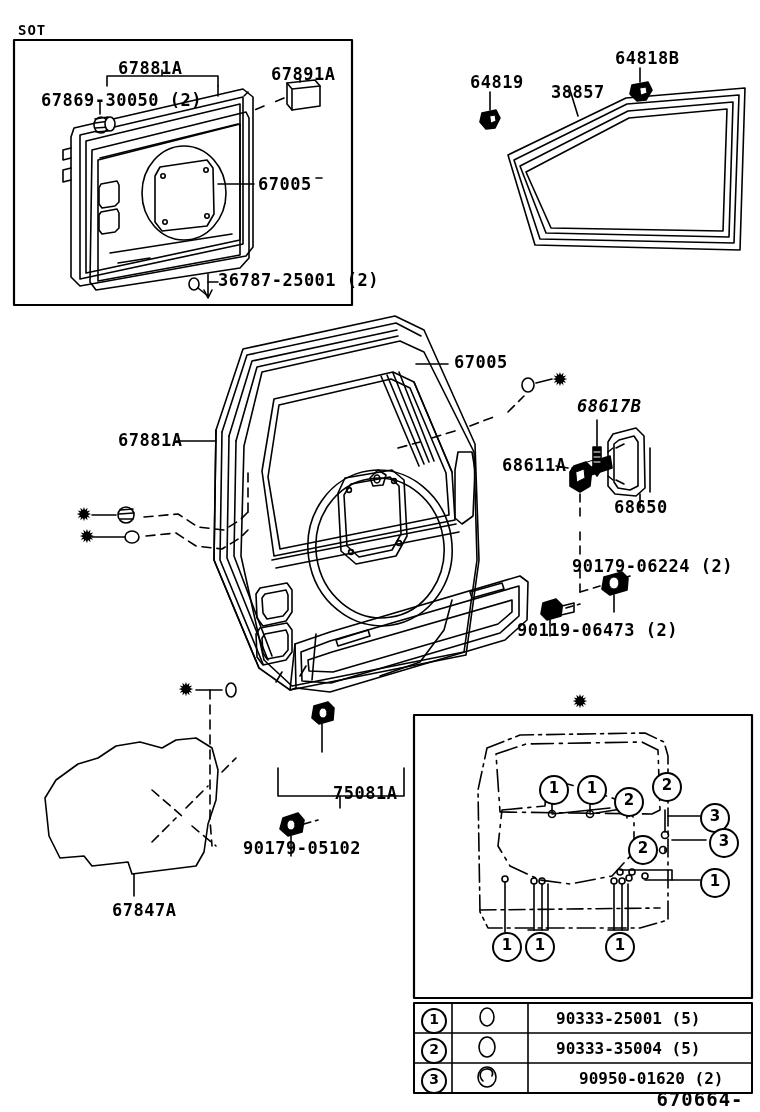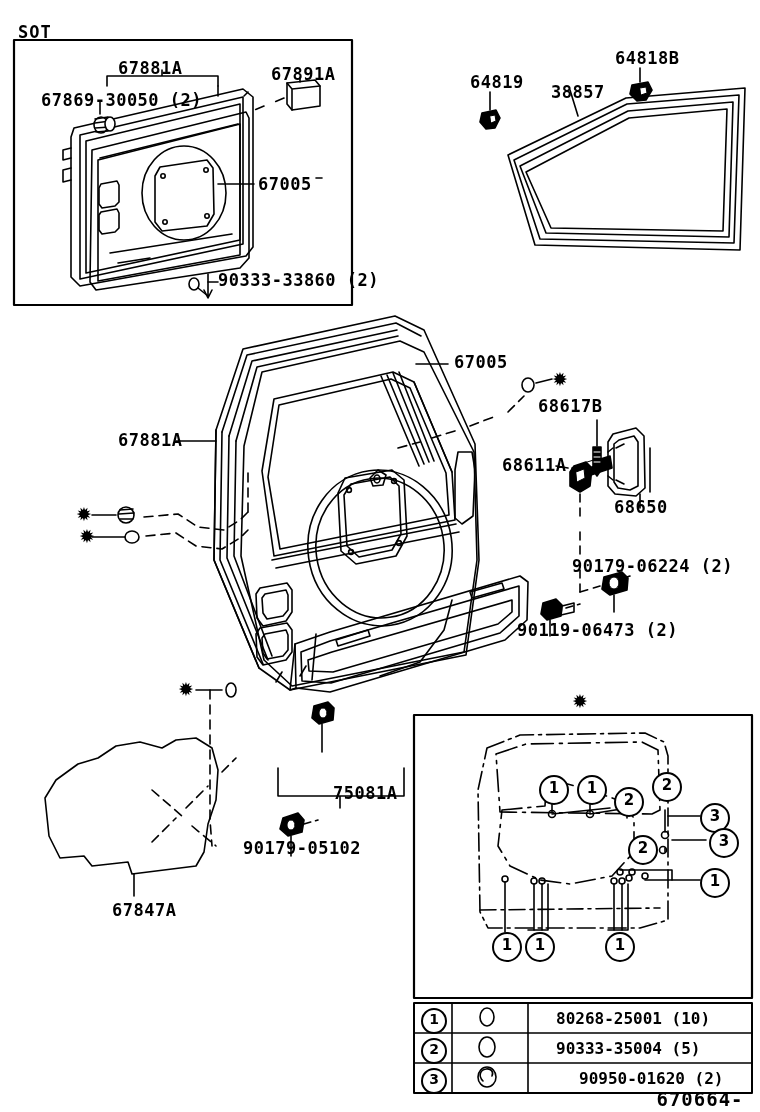--- a/index.html
+++ b/index.html
@@ -6,21 +6,21 @@
   body{width:760px;height:1112px;position:relative;
        font-family:"DejaVu Sans Mono","Liberation Mono",monospace;
        color:#000;overflow:hidden;}
   #stage{position:absolute;left:0;top:0;width:760px;height:1112px;}
   svg{position:absolute;left:0;top:0;width:760px;height:1112px;}
   .lbl{position:absolute;font-size:17px;letter-spacing:0.5px;white-space:nowrap;
        font-family:"DejaVu Sans Mono","Liberation Mono",monospace;font-weight:700;}
   .tbl-txt{position:absolute;font-size:16px;font-weight:700;white-space:nowrap;
        font-family:"DejaVu Sans Mono","Liberation Mono",monospace;}
   .dwg{position:absolute;font-size:19px;font-weight:700;letter-spacing:1px;}
-  .sot{position:absolute;font-size:17px;font-weight:700;letter-spacing:1px;}
+  .sot{position:absolute;font-size:14px;font-weight:700;letter-spacing:1px;}
   .cnum{position:absolute;font-size:15px;font-weight:700;
         font-family:"DejaVu Sans","Liberation Sans",sans-serif;
         width:26px;height:26px;border:2px solid #000;border-radius:50%;
         text-align:center;line-height:23px;background:#fff;}
   .cnum.sm2{width:22px;height:22px;line-height:19px;font-size:14px;}
   .ast{position:absolute;font-size:19px;font-weight:700;line-height:1;
        font-family:"DejaVu Sans","Liberation Sans",sans-serif;}
 </style>
 </head>
 <body>
@@ -330,29 +330,29 @@
     </g>
   </g>
 </svg>
 
 <div class="sot" style="left:18px;top:22px;">SOT</div>
 
 <div class="lbl" style="left:118px;top:58px;">67881A</div>
 <div class="lbl" style="left:271px;top:64px;">67891A</div>
 <div class="lbl" style="left:41px;top:90px;">67869-30050 (2)</div>
 <div class="lbl" style="left:258px;top:174px;">67005</div>
-<div class="lbl" style="left:218px;top:270px;">90333-33860 (2)</div>
+<div class="lbl" style="left:218px;top:270px;">36787-25001 (2)</div>
 
 <div class="lbl" style="left:470px;top:72px;">64819</div>
 <div class="lbl" style="left:551px;top:82px;">38857</div>
 <div class="lbl" style="left:615px;top:48px;">64818B</div>
 
 <div class="lbl" style="left:454px;top:352px;">67005</div>
 <div class="lbl" style="left:118px;top:430px;">67881A</div>
-<div class="lbl" style="left:538px;top:396px;">68617B</div>
+<div class="lbl" style="left:577px;top:396px;font-style:italic;">68617B</div>
 <div class="lbl" style="left:502px;top:455px;">68611A</div>
 <div class="lbl" style="left:614px;top:497px;">68650</div>
 <div class="lbl" style="left:572px;top:556px;">90179-06224 (2)</div>
 <div class="lbl" style="left:502px;top:620px;margin-left:15px;">90119-06473 (2)</div>
 <div class="lbl" style="left:333px;top:783px;">75081A</div>
 <div class="lbl" style="left:243px;top:838px;text-align:center;">90179-05102</div>
 <div class="lbl" style="left:112px;top:900px;">67847A</div>
 
 <div class="ast" style="left:76px;top:505px;">✹</div>
 <div class="ast" style="left:79px;top:527px;">✹</div>
@@ -369,19 +369,19 @@
 <div class="cnum" style="left:628px;top:835px;">2</div>
 <div class="cnum" style="left:700px;top:868px;">1</div>
 <div class="cnum" style="left:492px;top:932px;">1</div>
 <div class="cnum" style="left:525px;top:932px;">1</div>
 <div class="cnum" style="left:605px;top:932px;">1</div>
 
 <div class="cnum sm2" style="left:421px;top:1008px;">1</div>
 <div class="cnum sm2" style="left:421px;top:1038px;">2</div>
 <div class="cnum sm2" style="left:421px;top:1068px;">3</div>
 
-<div class="tbl-txt" style="left:556px;top:1009px;">80268-25001 (10)</div>
+<div class="tbl-txt" style="left:556px;top:1009px;">90333-25001 (5)</div>
 <div class="tbl-txt" style="left:556px;top:1039px;">90333-35004 (5)</div>
 <div class="tbl-txt" style="left:556px;top:1069px;margin-left:23px;">90950-01620 (2)</div>
 
 <div class="dwg" style="left:664px;top:1088px;transform:translate(-50%,0);left:700px;">670664-G</div>
 
 </div>
 
 </body></html>

